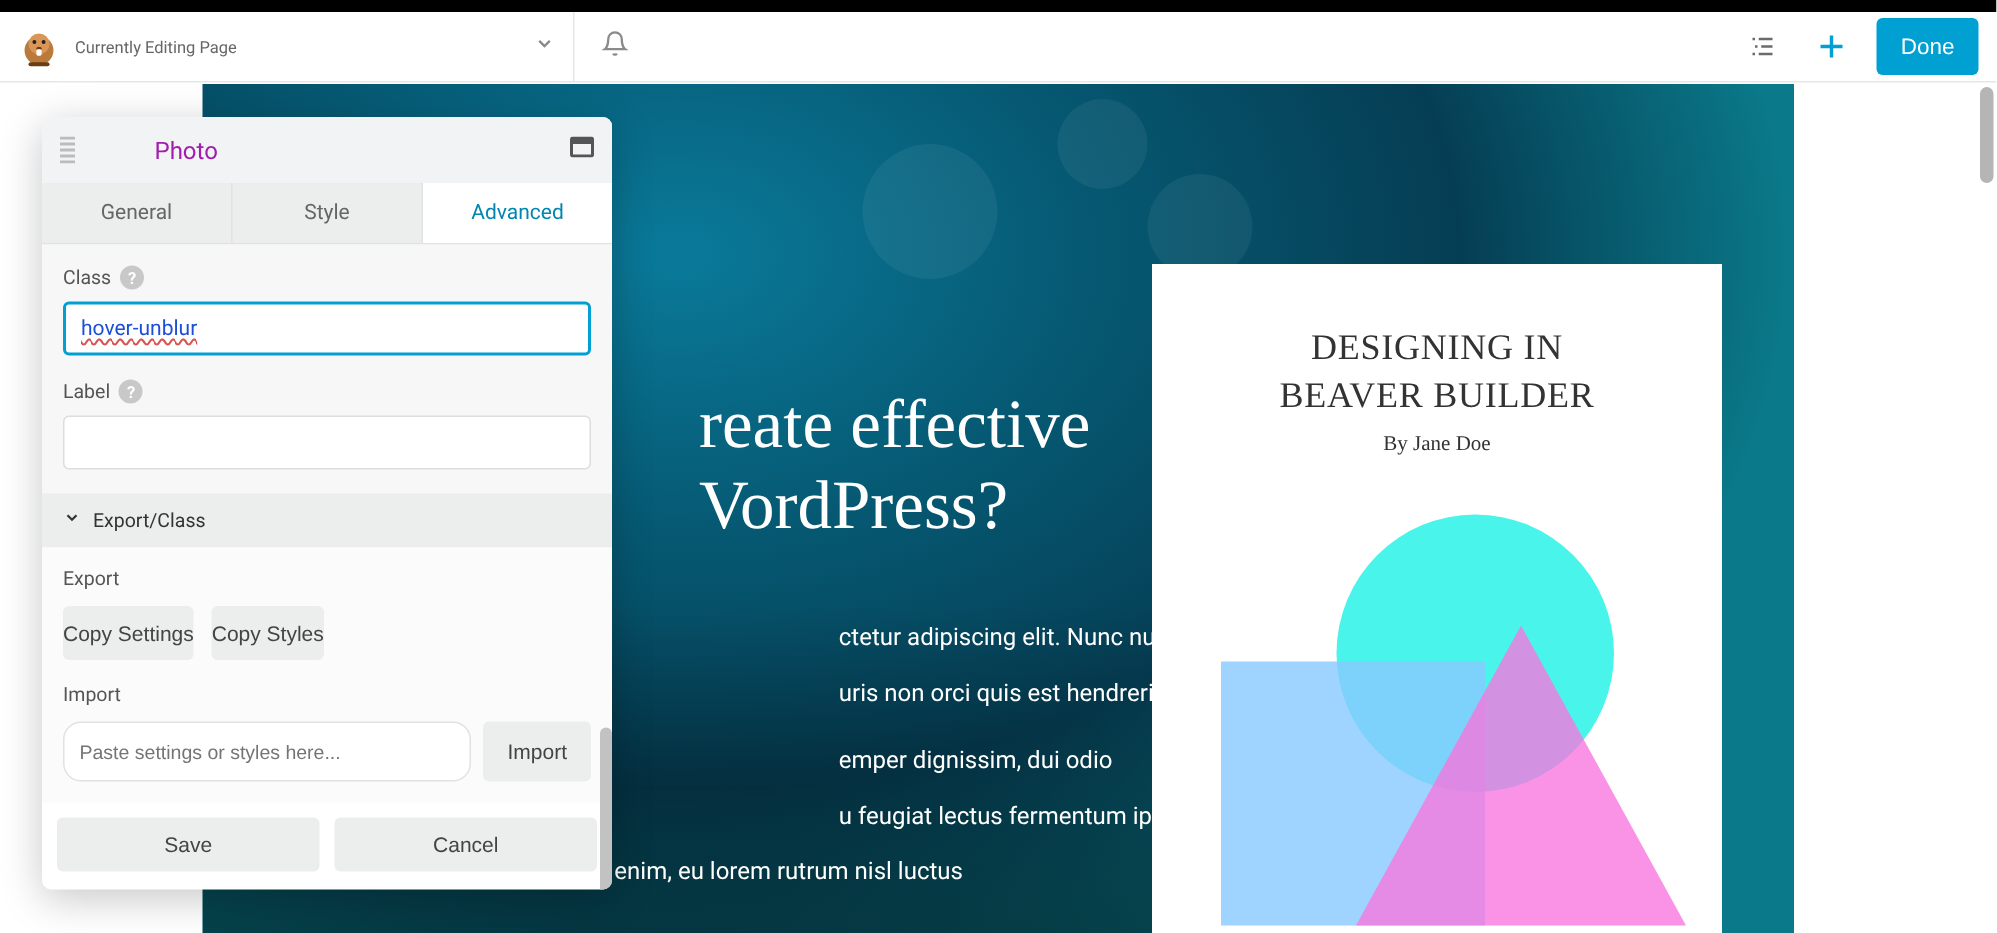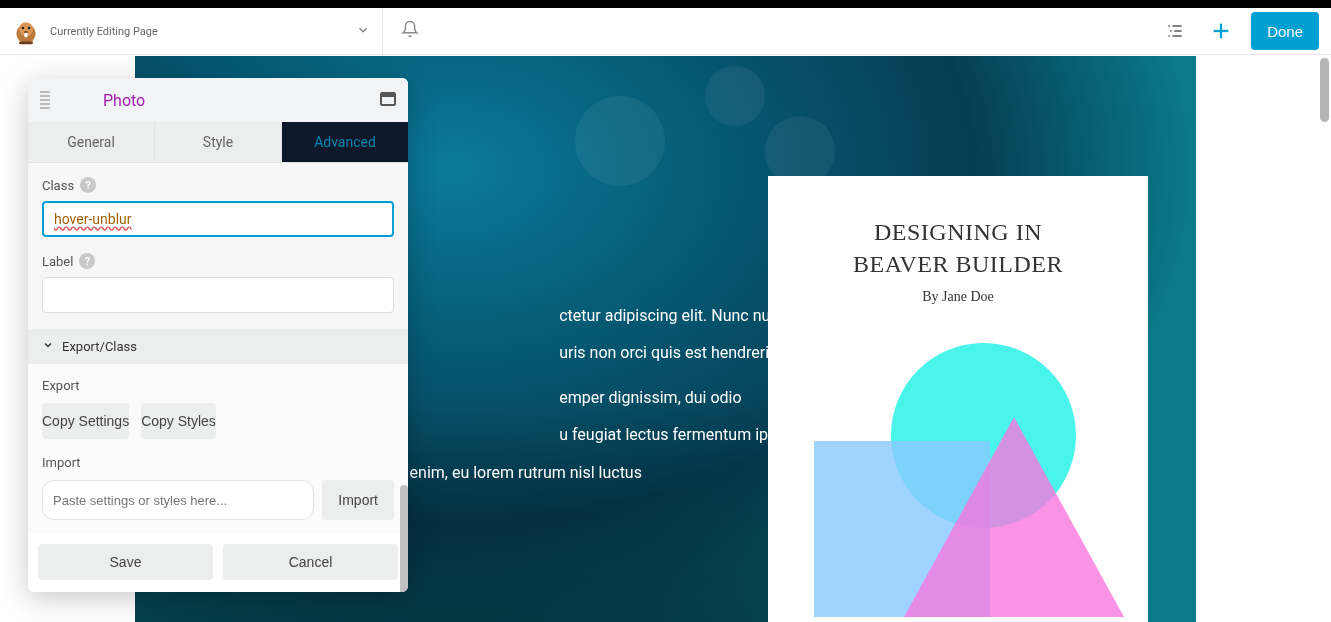--- a/index.html
+++ b/index.html
@@ -43,26 +43,26 @@
   
   .panel { position: absolute; top: 78px; left: 28px; width: 380px; background: #fff; border-radius: 6px; box-shadow: 0 6px 28px rgba(0,0,0,0.22); overflow: hidden; }
   .panel-header { display: flex; align-items: center; height: 44px; background: #f2f3f4; padding: 0 12px; }
   .drag-handle { margin-right: 10px; cursor: grab; }
   .drag-handle svg { display: block; }
   .panel-title { font-size: 16px; color: #a21caf; flex: 1; margin-left: 43px; }
   .win-icon { color: #555; cursor: pointer; font-size: 14px; }
   .tabs { display: flex; background: #eceded; border-bottom: 1px solid #e2e2e2; }
   .tab { flex: 1; text-align: center; padding: 12px 0; font-size: 14px; color: #666; cursor: pointer; border-right: 1px solid #e2e2e2; }
   .tab:last-child { border-right: none; }
-  .tab.active { background: #0f172a; color: #0086b0; }
+  .tab.active { background: #ffffff; color: #0086b0; }
   
   .panel-body { padding: 14px 14px 0; background: #f7f7f7; }
   .field-label { font-size: 13px; color: #555; display: flex; align-items: center; gap: 6px; margin-bottom: 8px; }
   .help-ico { display: inline-flex; width: 16px; height: 16px; border-radius: 50%; background: #c8c8c8; color: #fff; align-items: center; justify-content: center; font-size: 11px; font-weight: bold; }
-  .text-input { width: 100%; height: 36px; border: 2px solid #00a0d2; border-radius: 4px; padding: 0 10px; font-size: 14px; color: #a16207; outline: none; background: #fff; }
+  .text-input { width: 100%; height: 36px; border: 2px solid #00a0d2; border-radius: 4px; padding: 0 10px; font-size: 14px; color: #1d4ed8; outline: none; background: #fff; }
   .text-input.plain { border: 1px solid #ddd; }
   .spell-err { text-decoration: underline wavy #d9534f; text-underline-offset: 2px; }
   
   .collapse-row { margin: 16px -14px 0; padding: 10px 14px; background: #eceded; display: flex; align-items: center; gap: 8px; font-size: 13px; color: #333; cursor: pointer; }
   .chev { display: inline-block; transform: rotate(0deg); }
   
   .sect { padding: 14px; }
   .sect-label { font-size: 13px; color: #555; margin-bottom: 10px; }
   .btn { background: #eceded; border: none; padding: 10px 0; border-radius: 4px; font-size: 14px; color: #444; cursor: pointer; }
   .btn-row { display: flex; gap: 12px; }
@@ -135,20 +135,24 @@
 
 <div class="vscroll"></div>
 
 <div class="canvas">
   <div class="bokeh b1"></div>
   <div class="bokeh b2"></div>
   <div class="bokeh b3"></div>
   <div class="crowd"></div>
 
   <div class="hero-text">
+    <h1>
+      <span style="visibility:hidden">xxxxxxxxxxxx</span><span>reate effective</span><br>
+      <span style="visibility:hidden">xxxxxxxxxxxx</span><span>VordPress?</span>
+    </h1>
     <div class="bullets">
       <div class="line">
           <span style="visibility:hidden">xxxxxxxxxxxxxxxxxxxxxxxxxxxxxxxxxxxxxxxxxxxxx</span>
           <span>ctetur adipiscing elit. Nunc nulla</span>
         </div>
       <div class="line">
           <span style="visibility:hidden">xxxxxxxxxxxxxxxxxxxxxxxxxxxxxxxxxxxxxxxxxxxxx</span>
           <span>uris non orci quis est hendrerit.</span>
         </div>
       <div class="line" style="margin-top:26px">

